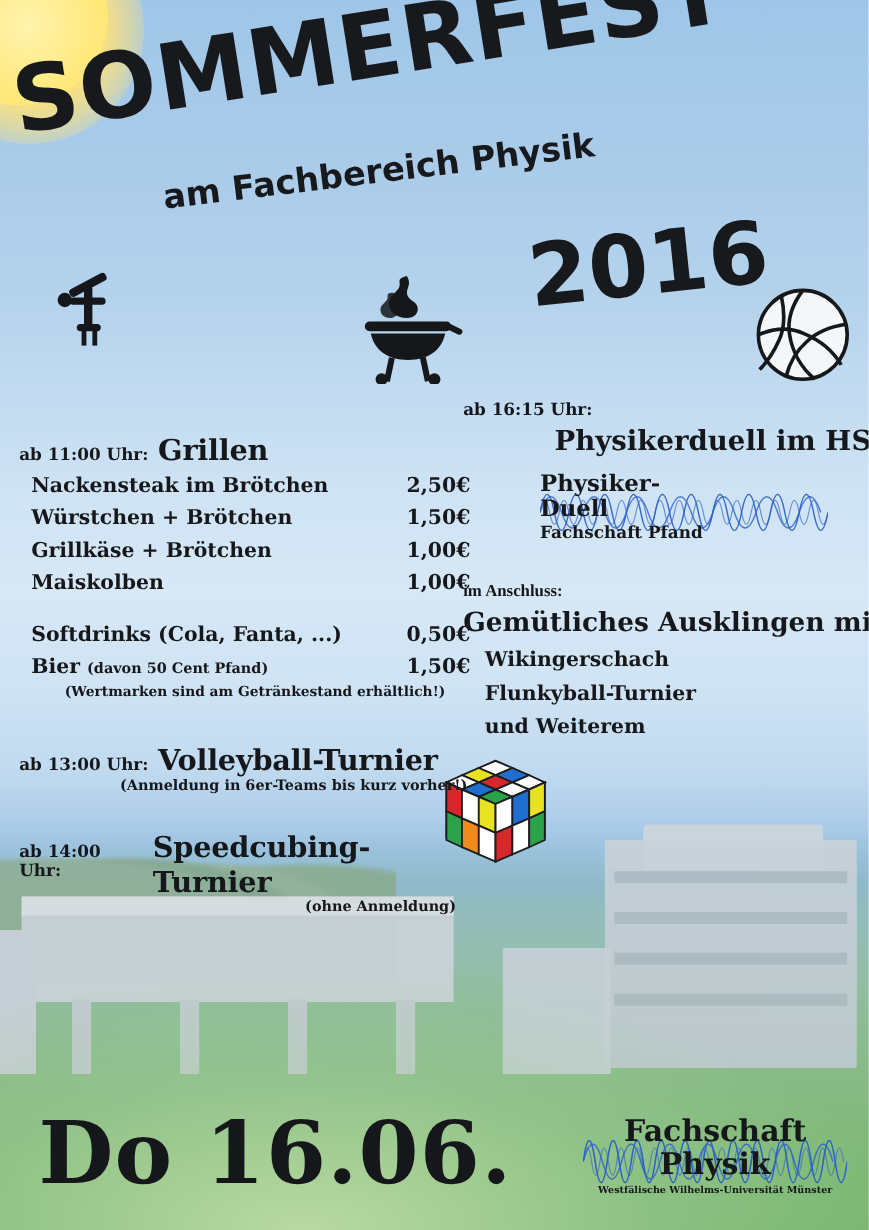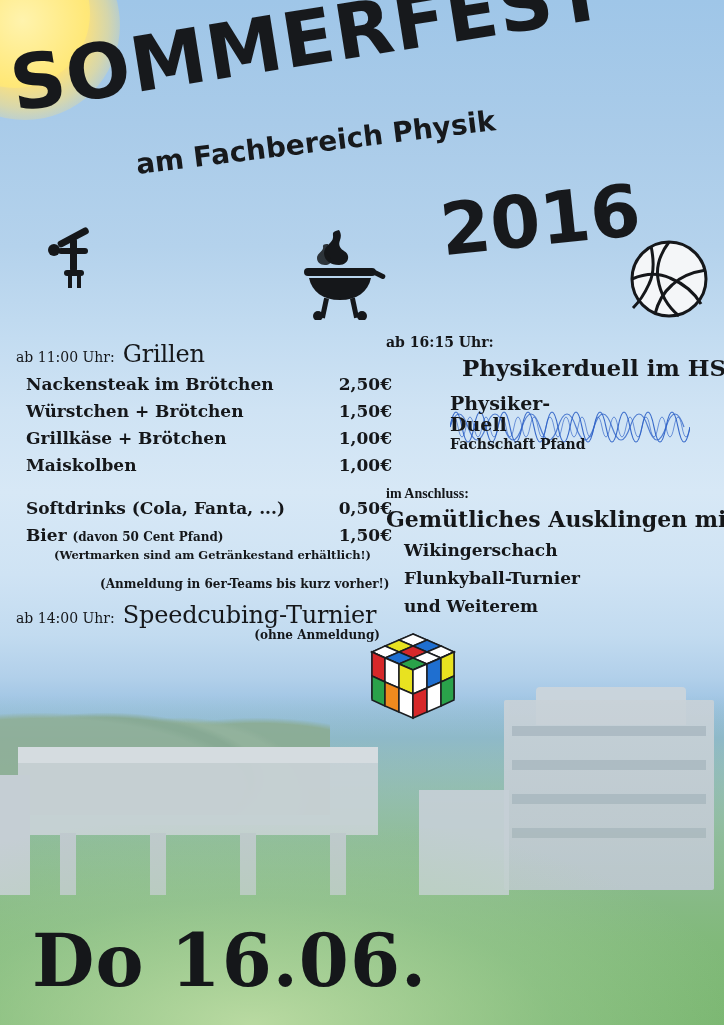--- a/index.html
+++ b/index.html
@@ -243,33 +243,34 @@
   .col-right {
     position: absolute;
     left: 386px;
     top: 334px;
     width: 330px;
     color: #15171a;
   }
 
   .time-label {
     font-family: "DejaVu Serif", serif;
-    font-weight: normal;
+    font-weight: bold;
     font-size: 14px;
   }
   .head-row {
     display: flex;
     align-items: baseline;
     gap: 8px;
   }
   .head-big {
     font-family: "DejaVu Serif", serif;
-    font-weight: normal;
+    font-weight: bold;
     font-size: 24px;
     letter-spacing: -0.2px;
+    margin-top: 20px;
   }
   .menu {
     margin-top: 6px;
   }
   .menu-row {
     display: flex;
     align-items: baseline;
     font-family: "DejaVu Serif", serif;
     font-weight: bold;
     font-size: 17px;
@@ -536,20 +537,24 @@
           <span>Bier</span>
           <span class="menu-note">(davon 50 Cent Pfand)</span>
         </span>
         <span class="menu-price">1,50€</span>
       </div>
       <div class="menu-subnote">(Wertmarken sind am Getränkestand erhältlich!)</div>
     </div>
 
     <div class="gap-sm"></div>
 
+    <div class="head-row">
+      <span class="time-label">ab 13:00 Uhr:</span>
+      <span class="head-big">Volleyball-Turnier</span>
+    </div>
     <div class="sub-note">(Anmeldung in 6er-Teams bis kurz vorher!)</div>
 
     <div class="gap-sm"></div>
 
     <div class="head-row">
       <span class="time-label">ab 14:00 Uhr:</span>
       <span class="head-big">Speedcubing-Turnier</span>
     </div>
     <div class="sub-note-right">(ohne Anmeldung)</div>
   </div>
@@ -573,14 +578,26 @@
 
     <div class="r-time" style="margin-top:23px;font-family:Liberation Serif, serif;">im Anschluss:</div>
     <div class="r-head2">Gemütliches Ausklingen mit</div>
     <div class="r-item">Wikingerschach</div>
     <div class="r-item">Flunkyball-Turnier</div>
     <div class="r-item">und Weiterem</div>
   </div>
 
   <div class="date-big">Do 16.06.</div>
 
+  <div class="fs-logo">
+    <svg width="220" height="86" viewBox="0 0 220 86">
+      <path d="M0 43 Q5 8 10 43 T20 43 T30 43 T40 43 T50 43 T60 43 T70 43 T80 43 T90 43 T100 43 T110 43 T120 43 T130 43 T140 43 T150 43 T160 43 T170 43 T180 43 T190 43 T200 43 T210 43 T220 43" fill="none" stroke="#2f63c7" stroke-width="1.3"></path>
+      <path d="M0 43 Q8 14 16 43 T32 43 T48 43 T64 43 T80 43 T96 43 T112 43 T128 43 T144 43 T160 43 T176 43 T192 43 T208 43" fill="none" stroke="#2f63c7" stroke-width="1.2" opacity="0.85"></path>
+      <path d="M0 43 Q3.5 20 7 43 T14 43 T21 43 T28 43 T35 43 T42 43 T49 43 T56 43 T63 43 T70 43 T77 43 T84 43 T91 43 T98 43 T105 43 T112 43 T119 43 T126 43 T133 43 T140 43 T147 43 T154 43 T161 43 T168 43 T175 43 T182 43 T189 43 T196 43 T203 43 T210 43 T217 43" fill="none" stroke="#2f63c7" stroke-width="1" opacity="0.6"></path>
+    </svg>
+    <div class="fs-text">
+      <div class="fs-l1">Fachschaft</div>
+      <div class="fs-l2">Physik</div>
+      <div class="fs-l3">Westfälische Wilhelms-Universität Münster</div>
+    </div>
+  </div>
 
 </div>
 
 </body></html>

